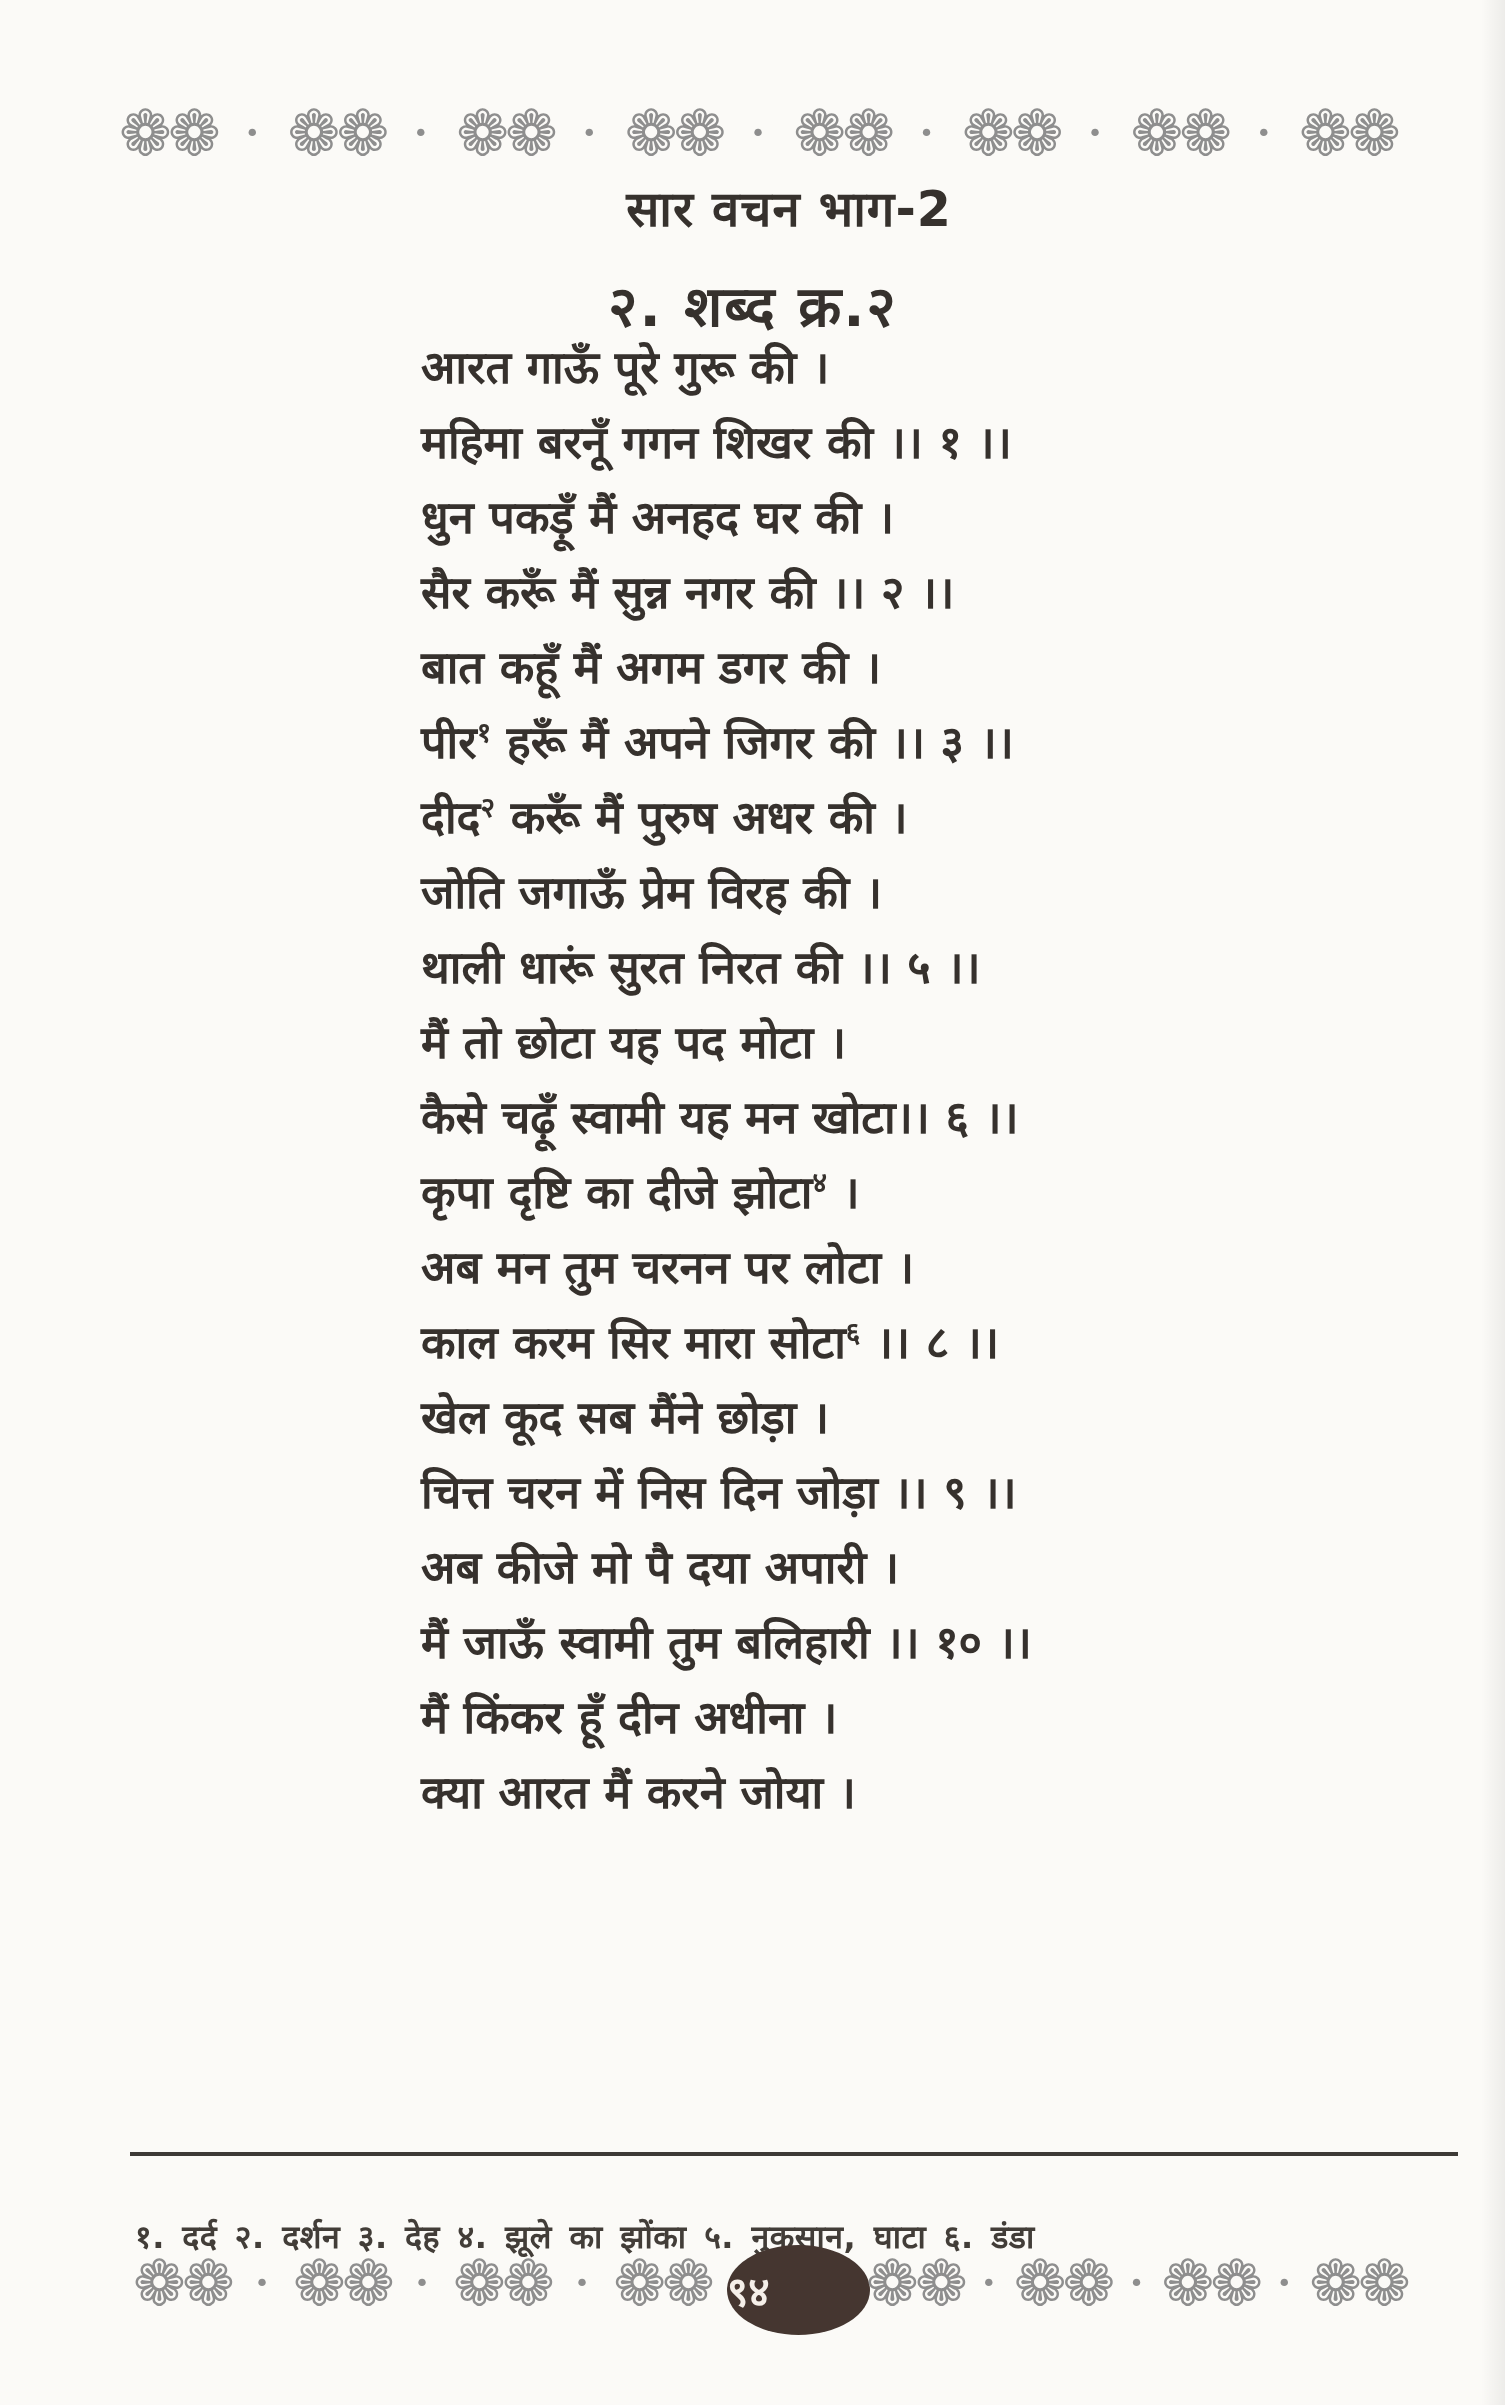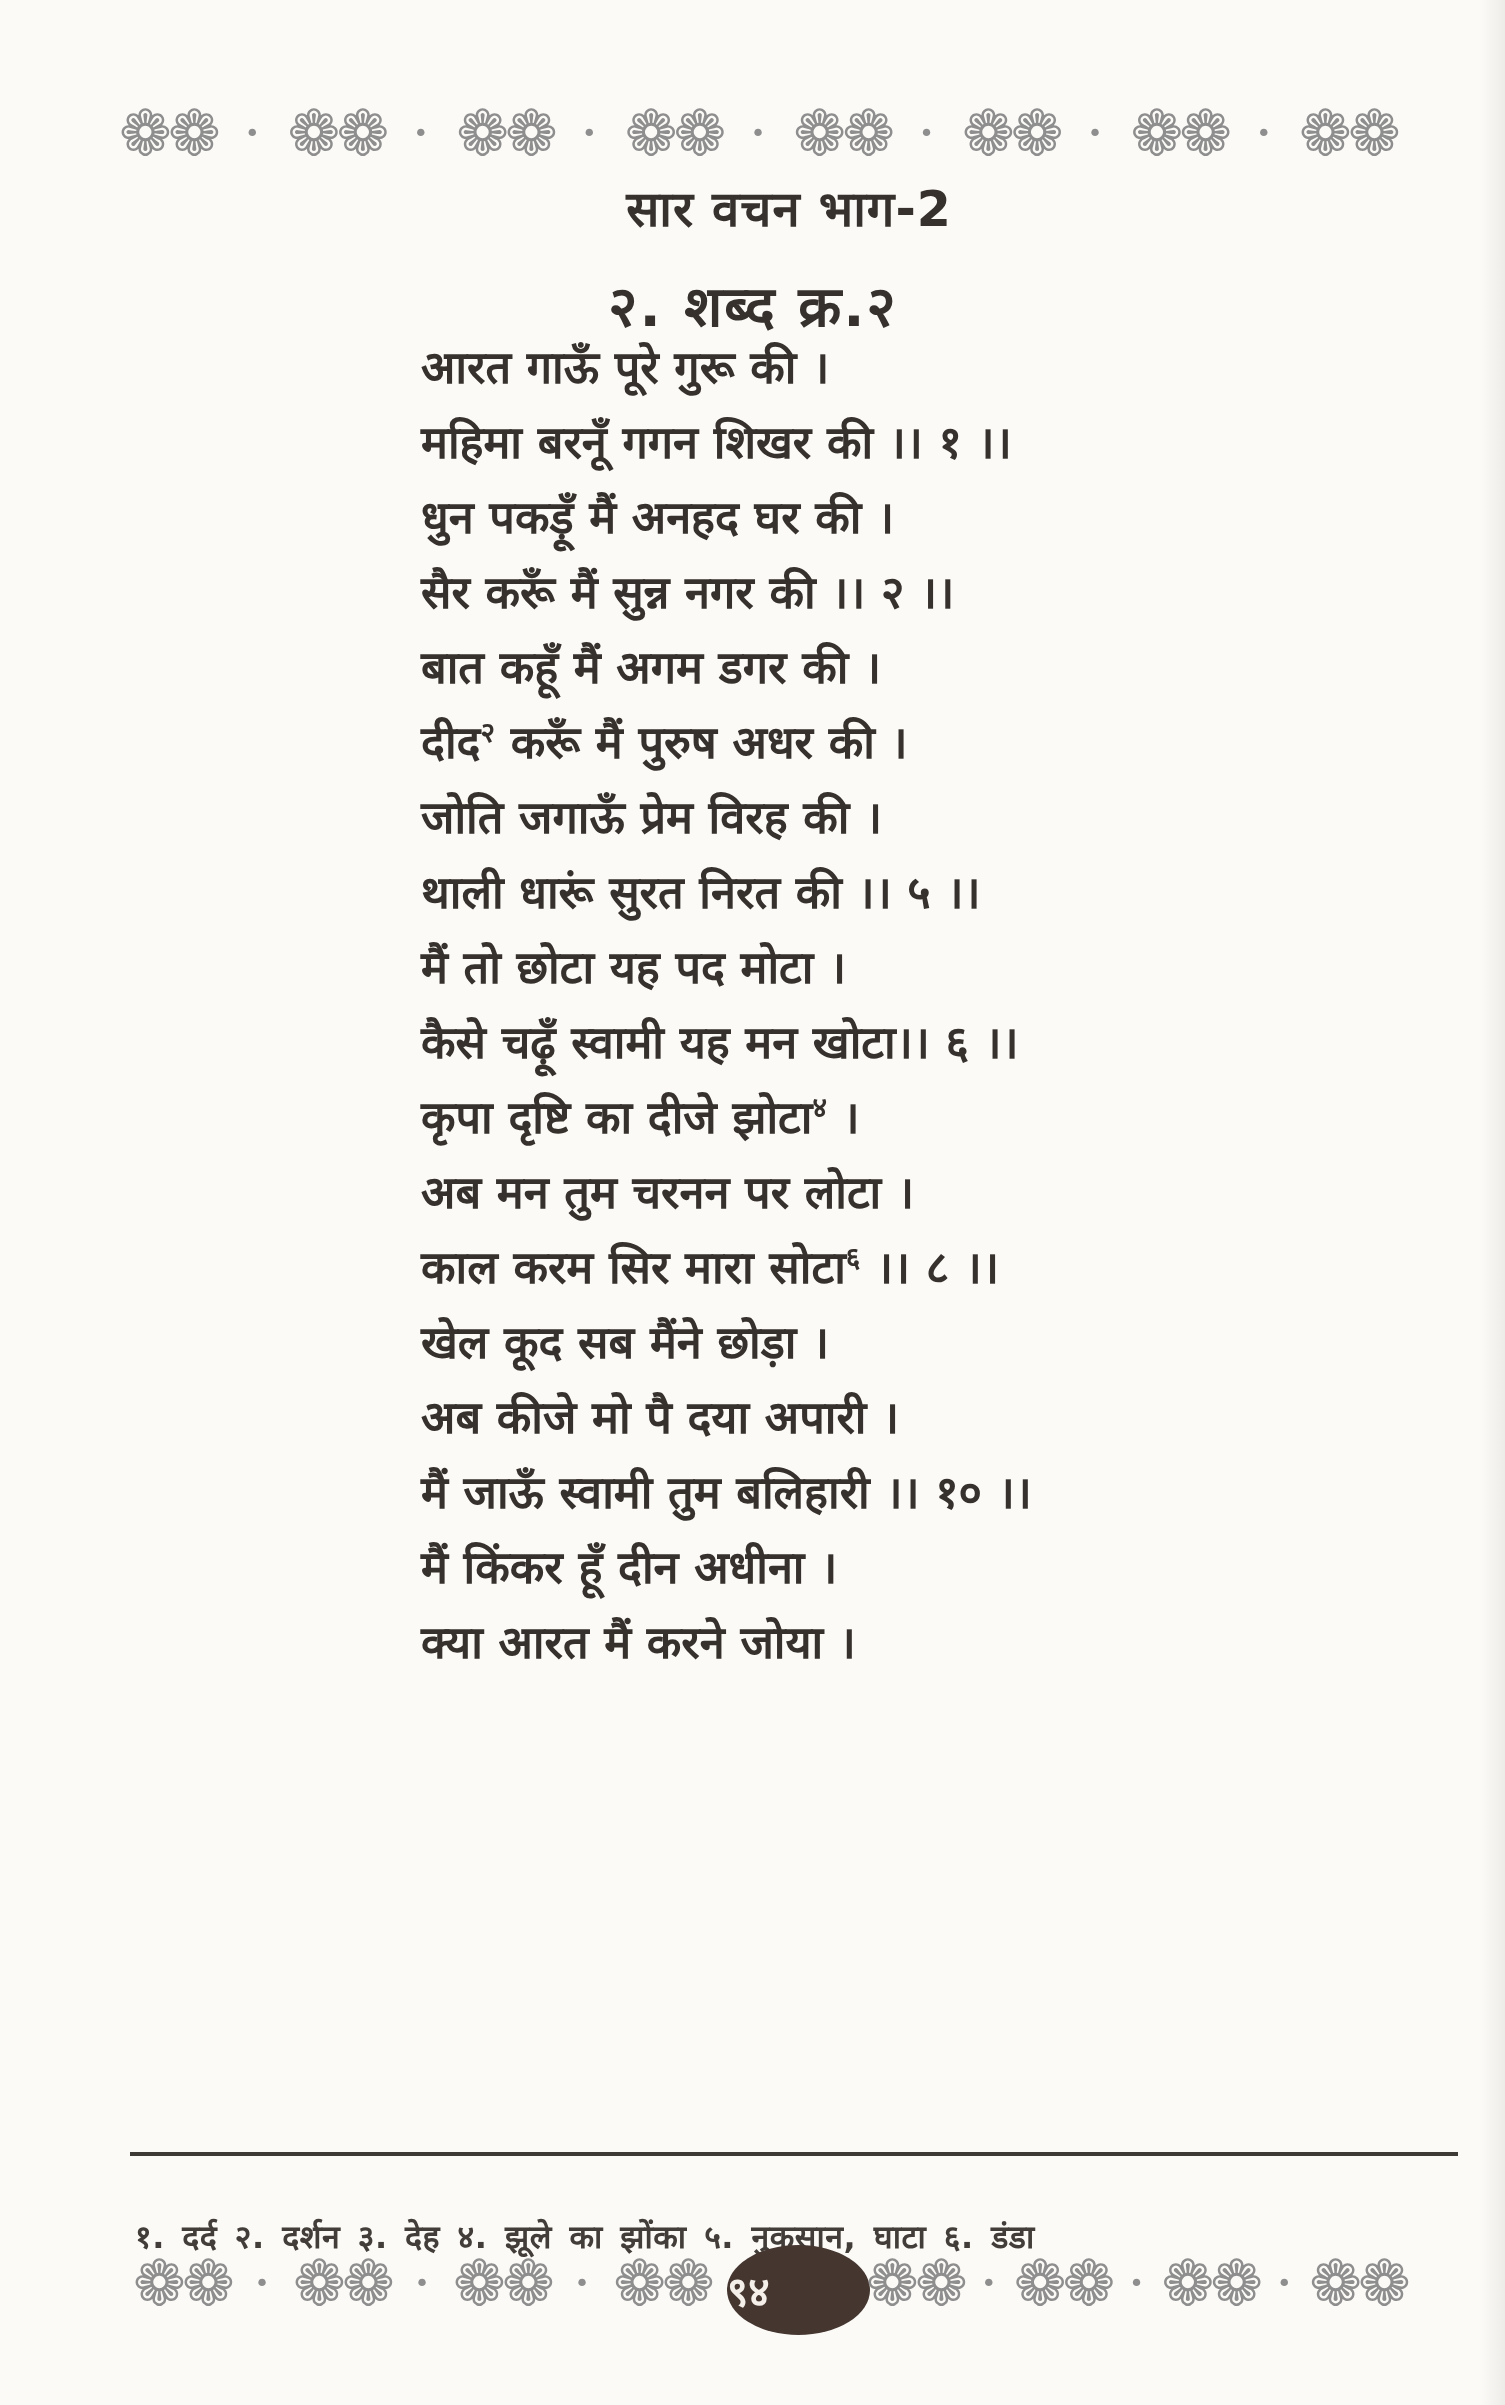--- a/index.html
+++ b/index.html
@@ -102,29 +102,31 @@
   <div class="page-title">सार वचन भाग-2</div>
 
   <div class="section-heading">२. शब्द क्र.२</div>
 
   <div class="verses">
       <div class="verse-line">आरत गाऊँ पूरे गुरू की ।</div>
       <div class="verse-line">महिमा बरनूँ गगन शिखर की ।। १ ।।</div>
       <div class="verse-line">धुन पकड़ूँ मैं अनहद घर की ।</div>
       <div class="verse-line">सैर करूँ मैं सुन्न नगर की ।। २ ।।</div>
       <div class="verse-line">बात कहूँ मैं अगम डगर की ।</div>
+      <div class="verse-line">पीर<sup>१</sup> हरूँ मैं अपने जिगर की ।। ३ ।।</div>
       <div class="verse-line">दीद<sup>२</sup> करूँ मैं पुरुष अधर की ।</div>
       <div class="verse-line">जोति जगाऊँ प्रेम विरह की ।</div>
       <div class="verse-line">थाली धारूं सुरत निरत की ।। ५ ।।</div>
       <div class="verse-line">मैं तो छोटा यह पद मोटा ।</div>
       <div class="verse-line">कैसे चढ़ूँ स्वामी यह मन खोटा।। ६ ।।</div>
       <div class="verse-line">कृपा दृष्टि का दीजे झोटा<sup>४</sup> ।</div>
       <div class="verse-line">अब मन तुम चरनन पर लोटा ।</div>
       <div class="verse-line">काल करम सिर मारा सोटा<sup>६</sup> ।। ८ ।।</div>
       <div class="verse-line">खेल कूद सब मैंने छोड़ा ।</div>
+      <div class="verse-line">चित्त चरन में निस दिन जोड़ा ।। ९ ।।</div>
       <div class="verse-line">अब कीजे मो पै दया अपारी ।</div>
       <div class="verse-line">मैं जाऊँ स्वामी तुम बलिहारी ।। १० ।।</div>
       <div class="verse-line">मैं किंकर हूँ दीन अधीना ।</div>
       <div class="verse-line">क्या आरत मैं करने जोया ।</div>
     </div>
 
   <div class="footnote-divider"></div>
 
   <div class="footnote">१. दर्द  २. दर्शन  ३. देह  ४. झूले का झोंका  ५. नुकसान, घाटा  ६. डंडा</div>
 

